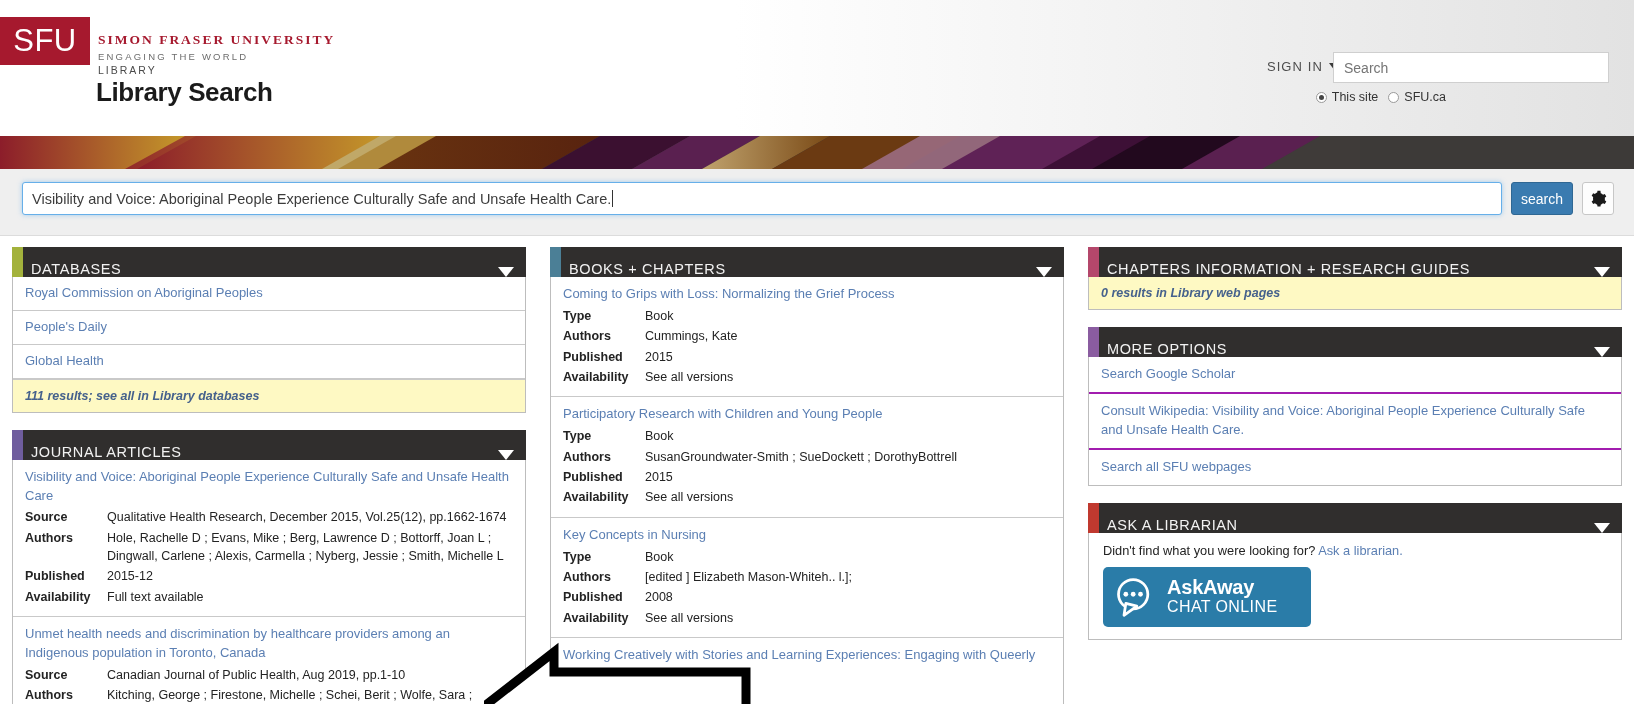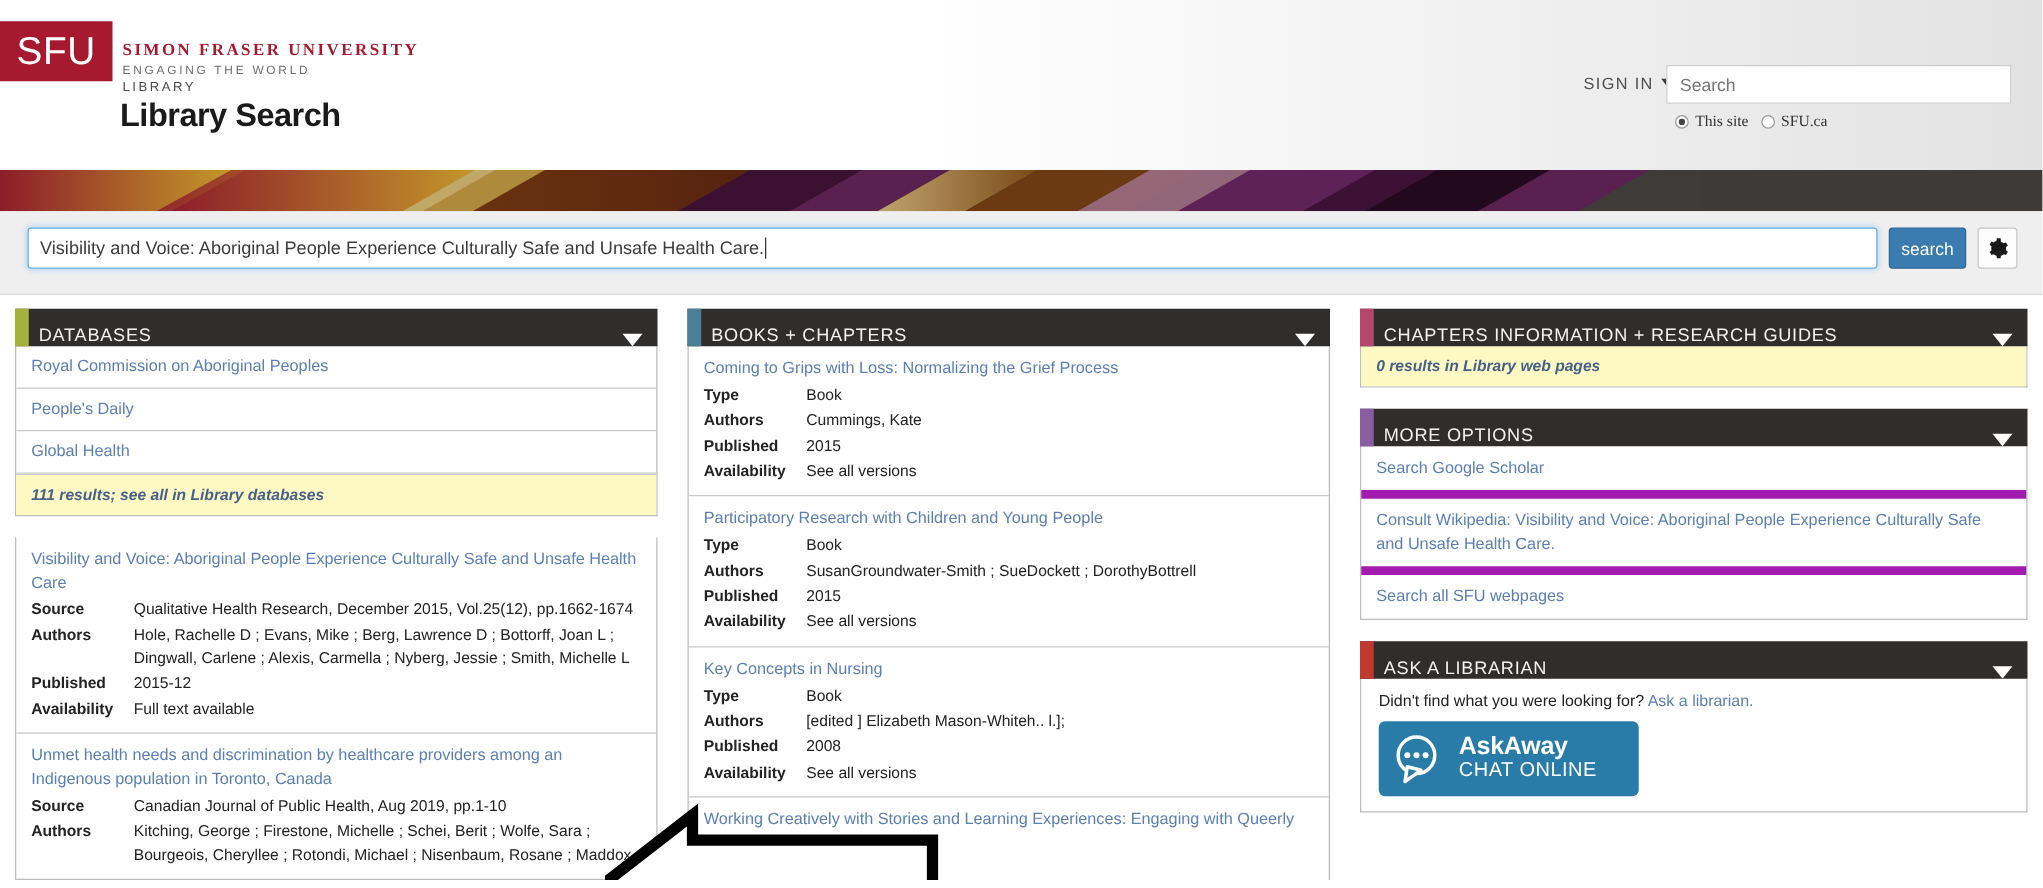--- a/index.html
+++ b/index.html
@@ -94,27 +94,26 @@
   .header-search-box input {
     border: none; outline: none;
     width: 100%; height: 100%;
     font-size: 14px;
     color: #6d6d6d;
     font-family: "Liberation Sans", sans-serif;
     background: transparent;
   }
   .scope-row {
     position: absolute;
-    right: 172px; top: 90px;
+    right: 188px; top: 90px;
     display: flex;
     align-items: center;
     gap: 10px;
     font-size: 12.5px;
     color: #333;
-    font-family: Liberation Serif, serif;
   }
   .radio-opt { display: flex; align-items: center; gap: 5px; cursor: pointer; }
   .radio {
     width: 11px; height: 11px;
     border-radius: 50%;
     border: 1px solid #9a9a9a;
     background: #fff;
     display: inline-block;
     position: relative;
   }
@@ -277,21 +276,21 @@
     font-size: 12.5px;
     color: #232323;
     vertical-align: top;
     padding: 1px 0;
     line-height: 1.47;
   }
   .meta-label { font-weight: bold; width: 82px; white-space: nowrap; }
 
   
   .linkrow {
-    border-bottom: 7px solid #a21caf;
+    border-bottom: 2px solid #a21caf;
     padding: 8px 12px;
   }
   .linkrow:last-child { border-bottom: none; }
 
   
   .ask-body { padding: 10px 12px 12px 14px; }
   .ask-text { font-size: 12.8px; color: #222; }
   .ask-text a { color: #5b7fb3; text-decoration: none; cursor: pointer; }
   .askaway-badge {
     margin-top: 9px;
@@ -447,20 +446,25 @@
         <div class="row-item">
           <a class="row-link">Global Health</a>
         </div>
         <div class="row-summary">
           <a class="row-link">111 results; see all in Library databases</a>
         </div>
       </div>
     </div>
 
     <div class="panel">
+      <div class="panel-head">
+        <span class="panel-accent" style="background:#6f5d9e"></span>
+        <span class="panel-title">JOURNAL ARTICLES</span>
+        <span class="panel-toggle"></span>
+      </div>
       <div class="panel-body">
 
         <div class="result">
           <a class="result-title">Visibility and Voice: Aboriginal People Experience Culturally Safe and Unsafe Health Care</a>
           <table class="meta-table">
               <tbody>
             <tr>
               <td class="meta-label">Source</td>
               <td>Qualitative Health Research, December 2015, Vol.25(12), pp.1662-1674</td>
             </tr>

